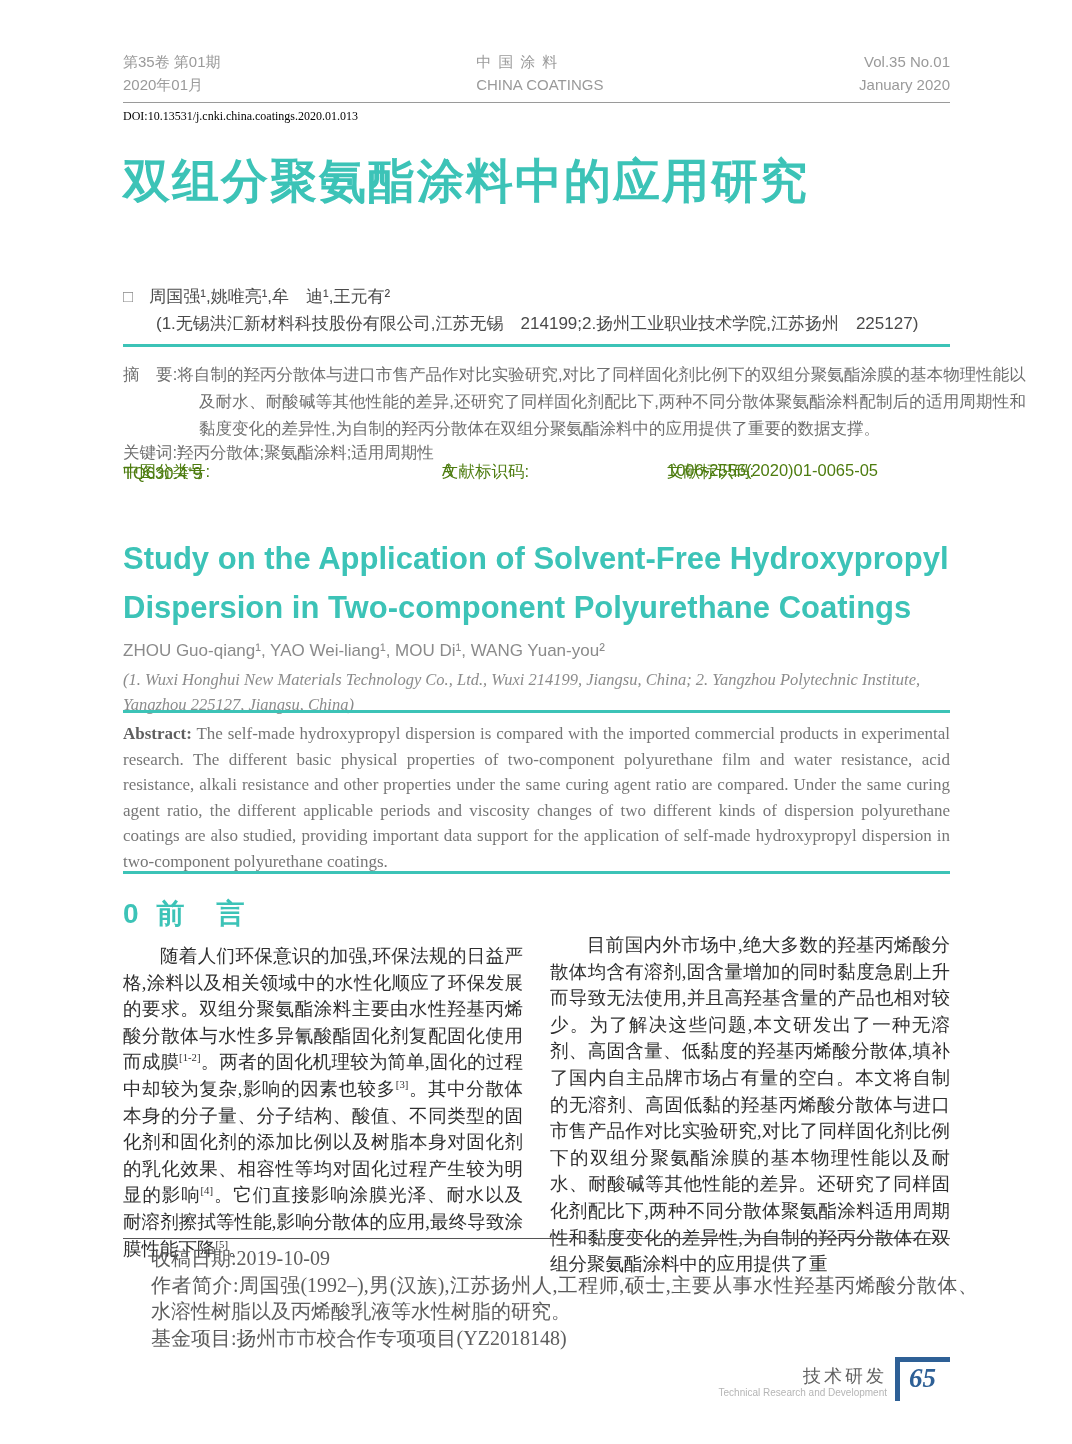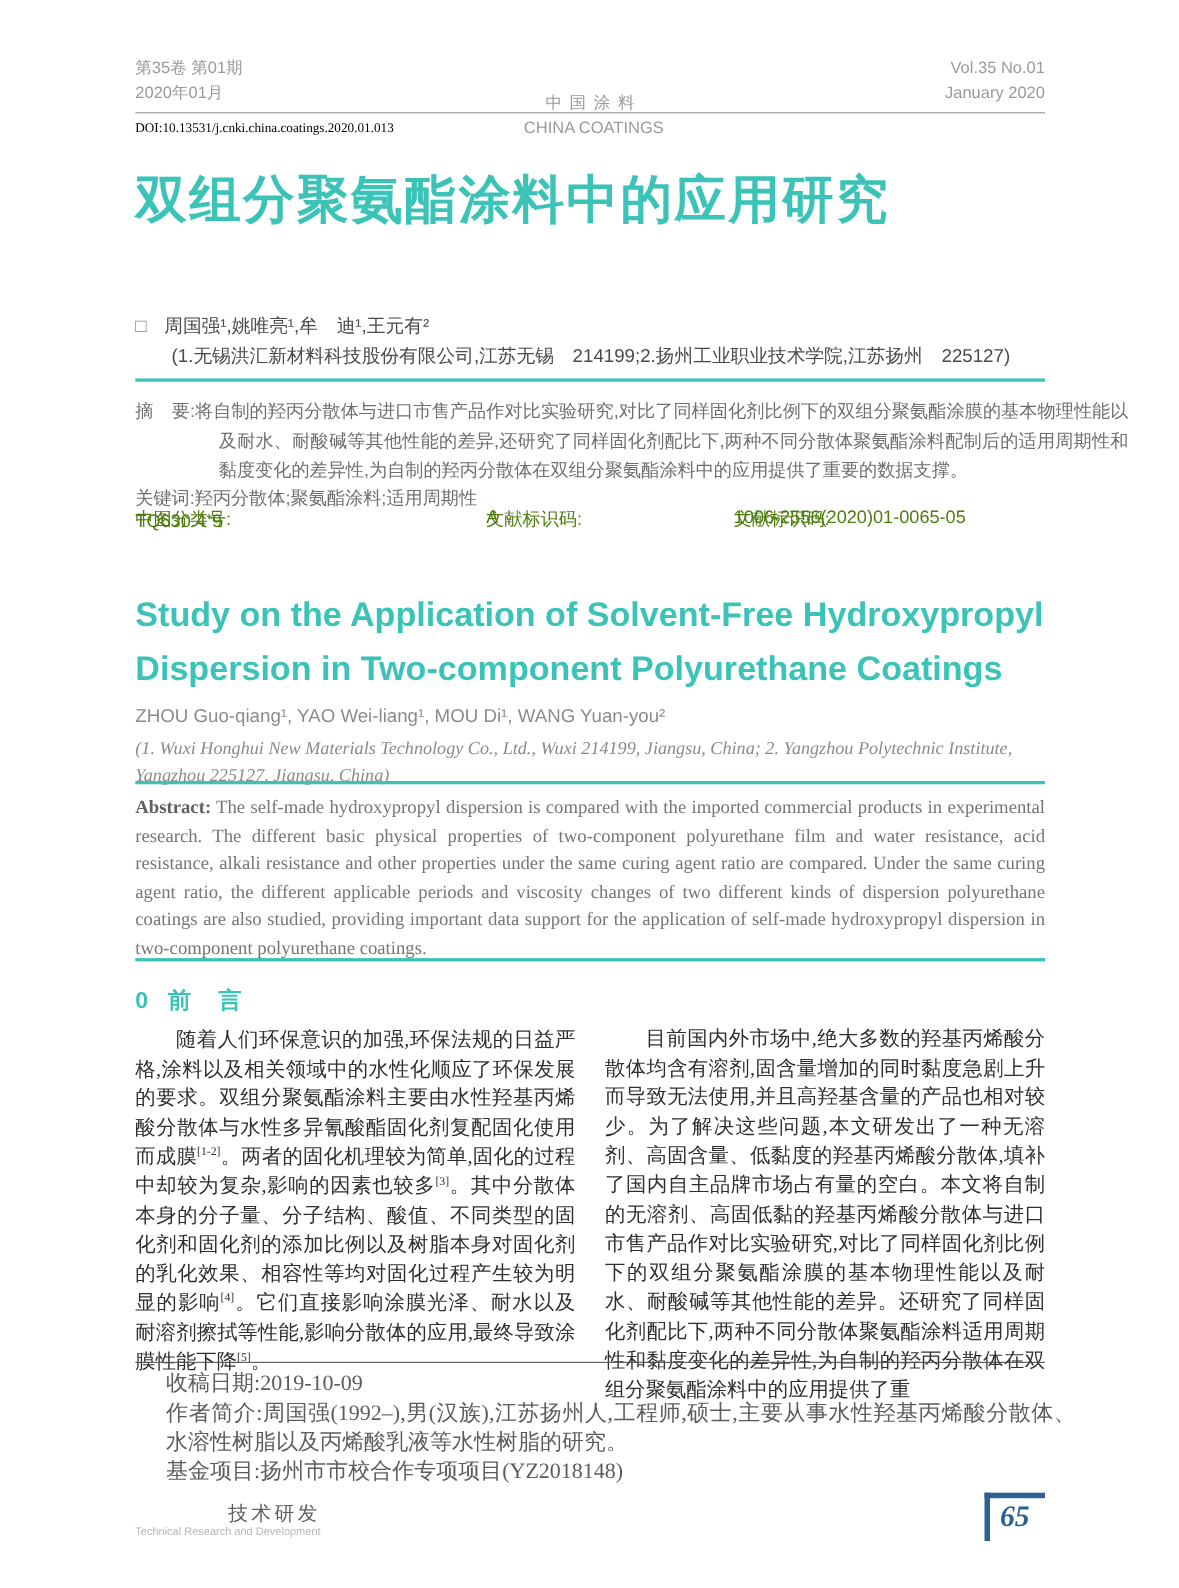--- a/index.html
+++ b/index.html
@@ -9,21 +9,21 @@
     position:relative;
     overflow:hidden;
     font-family:"Liberation Sans",sans-serif;
     -webkit-font-smoothing:antialiased;
   }
   .abs{position:absolute;left:123px;width:827px;}
 
   
   .jheader{top:50px;display:flex;justify-content:space-between;color:#9a9a9a;font-size:15px;line-height:23px;}
   .jheader .hl{ text-align:left;}
-  .jheader .hc{ text-align:center;margin-top:32px;}
+  .jheader .hc{ text-align:left;}
   .jheader .hr{ text-align:right;}
   .journal-cn{letter-spacing:7px;}
   .header-rule{top:102px;border-top:1px solid #9a9a9a;height:0;}
   .doi-line{top:109px;color:#000000;font-size:12px;font-family:"Liberation Serif",serif;}
 
   
   .title-cn{top:150px;color:var(--teal);font-weight:800;font-size:47px;line-height:61px;letter-spacing:2px;font-family:"Liberation Sans",sans-serif;}
   .authors-cn{top:285px;color:#4a4a4a;font-size:17px;display:flex;align-items:center;}
   .author-marker{color:#8a8a8a;font-size:17px;margin-right:16px;line-height:1;}
   .affil-cn{top:312px;padding-left:33px;color:#4a4a4a;font-size:17px;}
@@ -48,32 +48,32 @@
   .rule2{top:710px;}
 
   
   .abstract-en{top:721px;color:#767676;font-size:17px;line-height:25.5px;text-align:justify;font-family:"Liberation Serif",serif;}
   .abstract-en b{color:#5f5f5f;}
   .rule3{top:871px;}
 
   
   .body-cols{top:893px;display:flex;gap:27px;}
   .col{flex:1 1 0;}
-  .sec-head{color:var(--teal);font-size:21px;font-weight:700;margin:2px 0 10px 0;letter-spacing:2px;}
+  .sec-head{color:var(--teal);font-size:28px;font-weight:700;margin:2px 0 10px 0;letter-spacing:2px;}
   .sec-head .sec-num{margin-right:18px;letter-spacing:0;}
   .body-par{margin:0;color:#2f2f2f;font-size:18.5px;line-height:26.6px;text-align:justify;text-indent:2em;font-family:"Liberation Serif",serif;}
   .col-right{padding-top:39px;}
 
   
   .foot-rule{top:1238px;border-top:1px solid #555;height:0;}
   .footnotes{top:1245px;color:#5c5c5c;font-size:20px;line-height:26.5px;text-align:justify;font-family:Liberation Serif, serif;margin-left:28px;}
   .footnotes p{margin:0;}
 
   
-  .folio{top:1357px;display:flex;justify-content:space-between;align-items:flex-start;}
+  .folio{top:1357px;display:flex;justify-content:flex-end;align-items:flex-start;}
   .folio-labels{text-align:right;margin-top:9px;}
   .folio-cn{color:#5f5f5f;font-size:18px;letter-spacing:3px;line-height:20px;}
   .folio-en{color:#b5b5b5;font-size:10px;line-height:13px;}
   .folio-box{margin-left:8px;border-top:5px solid var(--blue);border-left:5px solid var(--blue);padding:1px 14px 8px 9px;}
   .folio-num{color:var(--blue);font-size:27px;font-weight:700;font-style:italic;font-family:"Liberation Serif",serif;line-height:30px;}
 
   :root{--teal:#3cc3b7;--blue:#2e6096;}
 </style>
 </head>
 <body>

